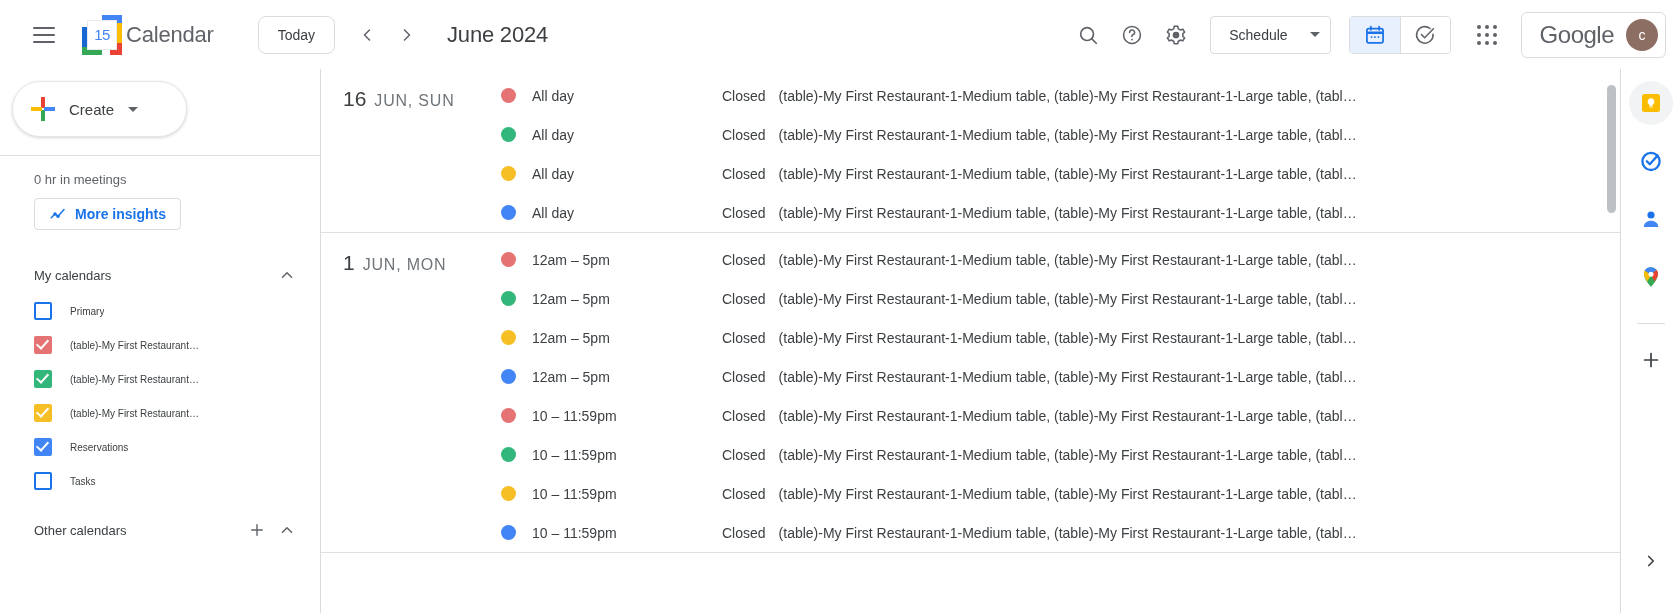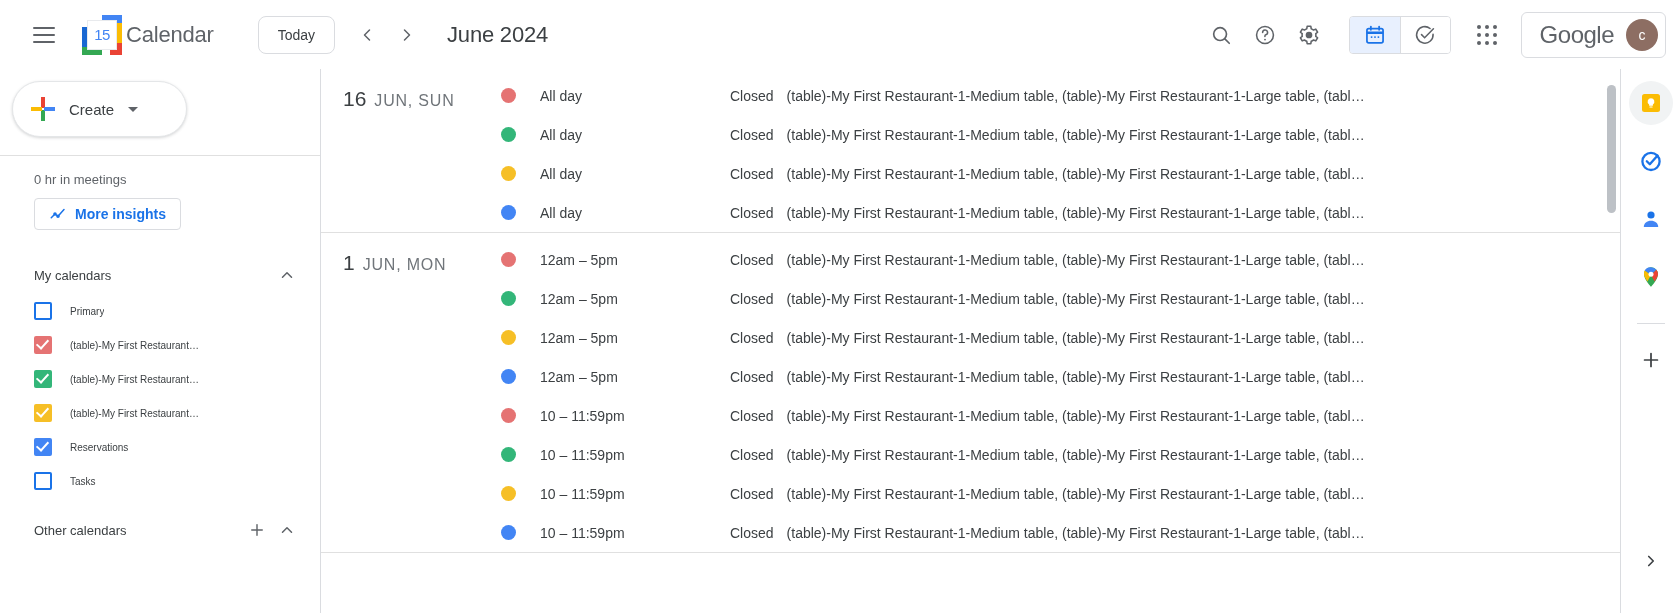--- a/index.html
+++ b/index.html
@@ -227,21 +227,21 @@
   .event-row {
     display: flex; align-items: center;
     height: 39px; cursor: pointer; padding-left: 0;
   }
   .ev-dot {
     width: 15px; height: 15px; border-radius: 50%;
     flex-shrink: 0; margin-left: 0;
   }
   .ev-time {
     font-size: 14px; color: #3c4043;
-    margin-left: 24px; width: 190px; flex-shrink: 0;
+    margin-left: 16px; width: 190px; flex-shrink: 0;
     white-space: nowrap;
   }
   .ev-title { font-size: 14px; color: #3c4043; flex-shrink: 0; }
   .ev-desc {
     font-size: 14px; color: #3c4043; margin-left: 13px;
     white-space: nowrap; overflow: hidden;
     text-overflow: ellipsis; flex: 1; padding-right: 8px;
   }
 
   .v-scrollbar {
@@ -331,20 +331,24 @@
       </svg>
   </div>
 
   <div class="icon-btn">
     <svg width="22" height="22" viewBox="0 0 24 24" fill="none" stroke="currentColor" stroke-width="1.7">
         <circle cx="12" cy="12" r="2.8" fill="currentColor"></circle>
         <path d="M19.4 13.5a7.6 7.6 0 0 0 .1-1.5 7.6 7.6 0 0 0-.1-1.5l2-1.5-2-3.4-2.4 1a7.6 7.6 0 0 0-2.6-1.5L14 2.5h-4l-.4 2.6a7.6 7.6 0 0 0-2.6 1.5l-2.4-1-2 3.4 2 1.5a7.6 7.6 0 0 0 0 3l-2 1.5 2 3.4 2.4-1a7.6 7.6 0 0 0 2.6 1.5l.4 2.6h4l.4-2.6a7.6 7.6 0 0 0 2.6-1.5l2.4 1 2-3.4z" stroke-linejoin="round"></path>
       </svg>
   </div>
 
+  <div class="view-select">
+    <span>Schedule</span>
+    <span class="caret"></span>
+  </div>
 
   <div class="seg-group">
     <div class="seg active">
       <svg width="22" height="22" viewBox="0 0 24 24" fill="none" stroke="#1a73e8" stroke-width="1.9">
           <rect x="3.2" y="5" width="17.6" height="15.5" rx="2"></rect>
           <line x1="3.2" y1="9.6" x2="20.8" y2="9.6" stroke-width="2.6"></line>
           <line x1="7.5" y1="2.8" x2="7.5" y2="6.4" stroke-linecap="round"></line>
           <line x1="16.5" y1="2.8" x2="16.5" y2="6.4" stroke-linecap="round"></line>
           <circle cx="8.3" cy="14.3" r="1.05" fill="#1a73e8" stroke="none"></circle>
           <circle cx="12" cy="14.3" r="1.05" fill="#1a73e8" stroke="none"></circle>

